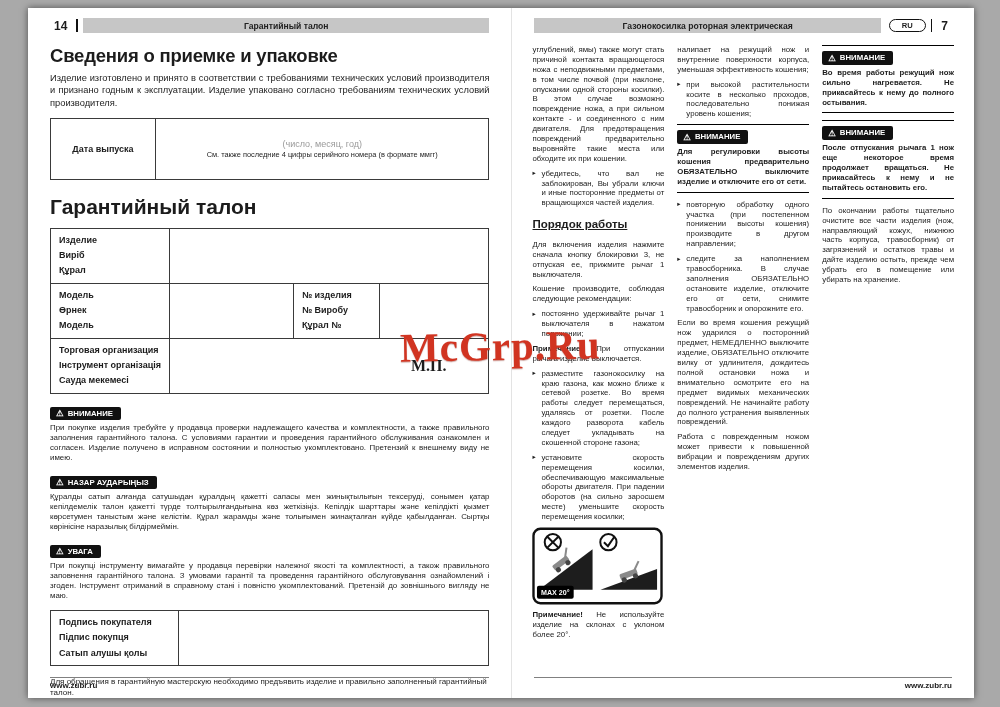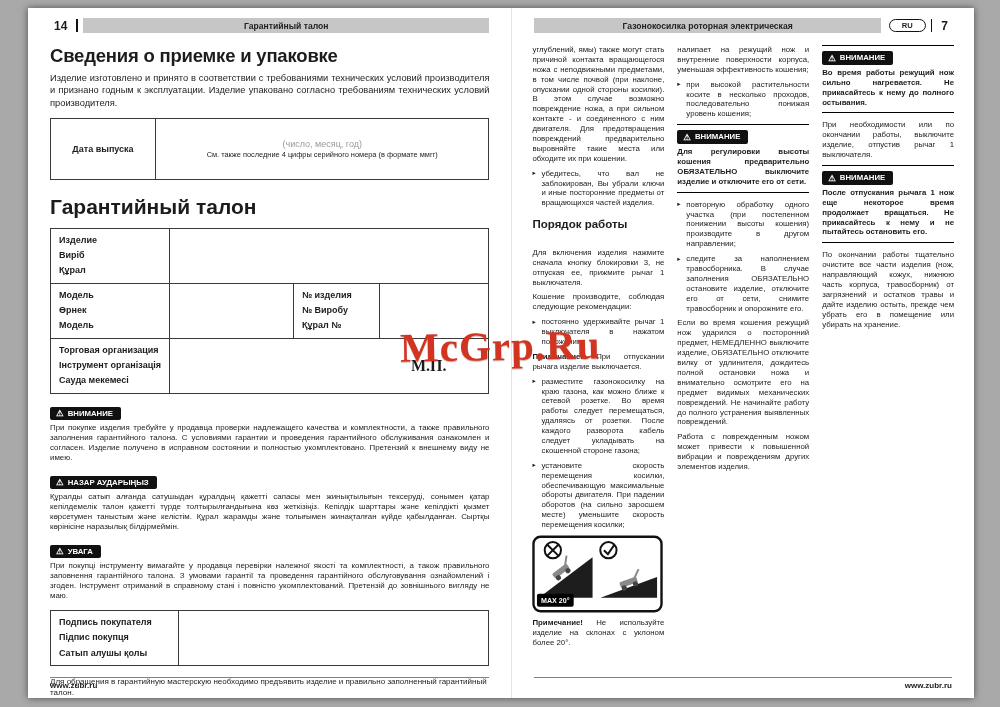--- a/index.html
+++ b/index.html
@@ -67,21 +67,21 @@
     border-top:0.8px solid #808080; padding-top:3px;
     font-size:8px; font-weight:bold;
   }
   .pgfoot.right { text-align:right; }
 
   
   .rp-inner { padding:0 20px; }
   .cols { display:flex; gap:13px; margin-top:12px; }
   .col { flex:1 1 0; min-width:0; font-size:7.8px; line-height:1.27; text-align:justify; }
   .col p { margin:0 0 5px; }
-  h2.rp { font-size:11.5px; font-weight:bold; margin:9px 0 16px; text-align:left; }
+  h2.rp { font-size:11.5px; font-weight:bold; margin:9px 0 8px; text-align:left;text-decoration:underline; }
   .bullet { position:relative; padding-left:9px; margin:0 0 5px; }
   .bmark { position:absolute; left:0; top:0.5px; font-size:6.5px; }
   .note-lbl { font-weight:bold; }
   .rwarn { border-top:1.2px solid #000; border-bottom:1.2px solid #000; padding:5px 0; margin:3px 0 7px; }
   .rwarn .warntextb { font-weight:bold; font-size:7.8px; line-height:1.27; text-align:justify; margin-top:3px; }
   .fig { margin:2px 0 5px; }
   .fig svg { display:block; }
 
   
   .watermark {
@@ -321,21 +321,20 @@
 
         <div class="col">
           <div class="rwarn" style="margin-top:0;">
             <span class="warnbar">
               <span class="w-icon">⚠</span>
               <span>ВНИМАНИЕ</span>
             </span>
             <div class="warntextb">Во время работы режущий нож сильно нагревается. Не прикасайтесь к нему до полного остывания.</div>
           </div>
 
-          <p>При необходимости или по окончании работы, выключите изделие, отпустив рычаг 1 выключателя.</p>
 
           <div class="rwarn">
             <span class="warnbar">
               <span class="w-icon">⚠</span>
               <span>ВНИМАНИЕ</span>
             </span>
             <div class="warntextb">После отпускания рычага 1 нож еще некоторое время продолжает вращаться. Не прикасайтесь к нему и не пытайтесь остановить его.</div>
           </div>
 
           <p>По окончании работы тщательно очистите все части изделия (нож, направляющий кожух, нижнюю часть корпуса, травосборник) от загрязнений и остатков травы и дайте изделию остыть, прежде чем убрать его в помещение или убирать на хранение.</p>

